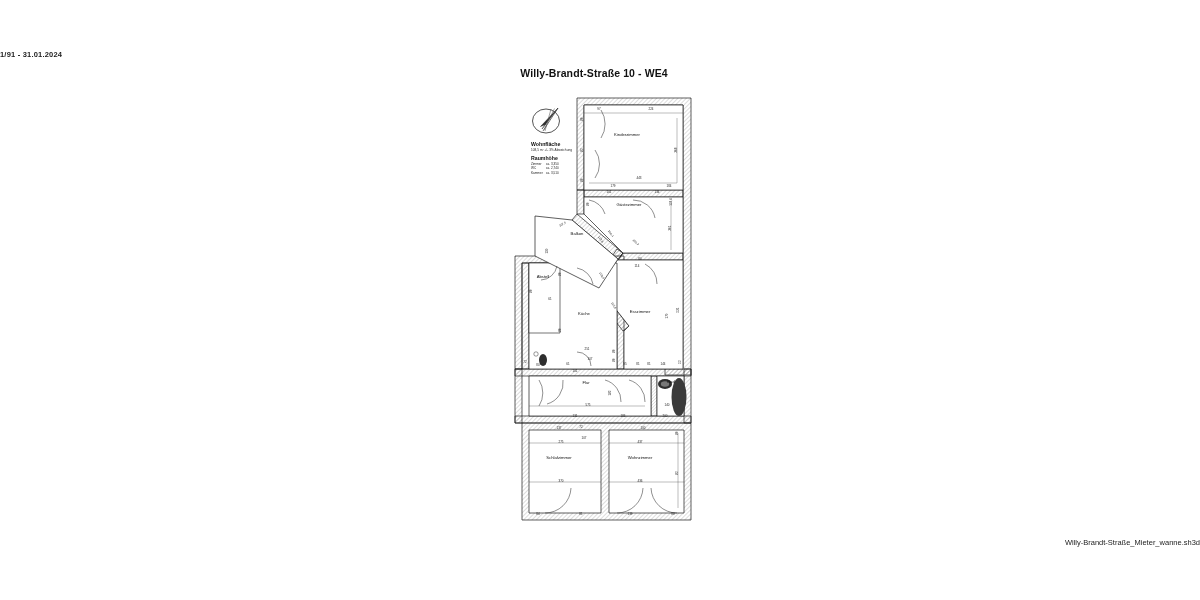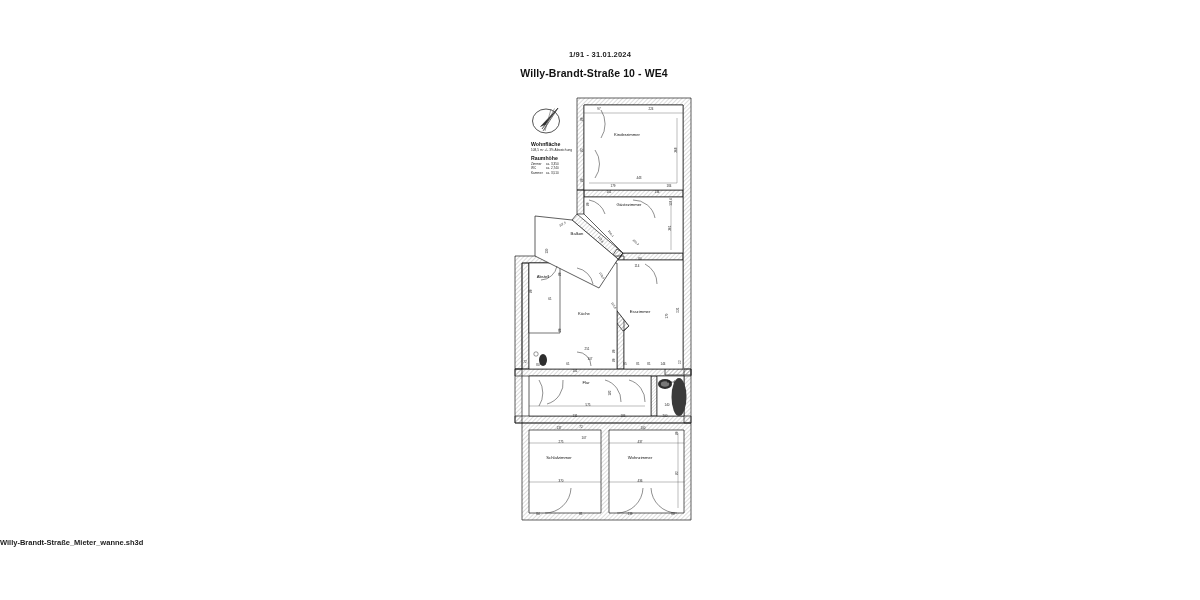--- a/index.html
+++ b/index.html
@@ -5,30 +5,30 @@
   html,body{margin:0;padding:0;}
   body{
     width:1200px;height:600px;background:#ffffff;
     font-family:"Liberation Sans", sans-serif;
     overflow:hidden;position:relative;
   }
   #page{position:absolute;inset:0;}
 
   
   .doc-subtitle{
-    position:absolute;left:0;right:0;top:50px;text-align:center;
+    position:absolute;left:0;right:0;top:50px;text-align:left;
     font-size:7.5px;color:#1c1c1c;letter-spacing:.2px;font-weight:700;
   }
   .doc-title{
     position:absolute;left:0;right:12px;top:67px;text-align:center;
     font-size:10.5px;color:#111;font-weight:700;letter-spacing:.1px;
   }
   .doc-footer{
-    position:absolute;left:0;right:0;top:538px;text-align:left;
-    font-size:7.5px;color:#1c1c1c;font-weight:700;
+    position:absolute;left:0;right:0;top:538px;text-align:right;
+    font-size:7.5px;color:#1c1c1c;font-weight:400;
   }
 
   
   #plan{position:absolute;left:505px;top:88px;width:200px;height:445px;}
   #plan svg{display:block;}
 
   
   .legend{position:absolute;left:531px;top:141px;width:62px;}
   .legend .hd{font-size:5.2px;font-weight:700;color:#101010;line-height:1.25;}
   .legend .sub{font-size:3.1px;color:#222;line-height:1.35;letter-spacing:.05px;}

